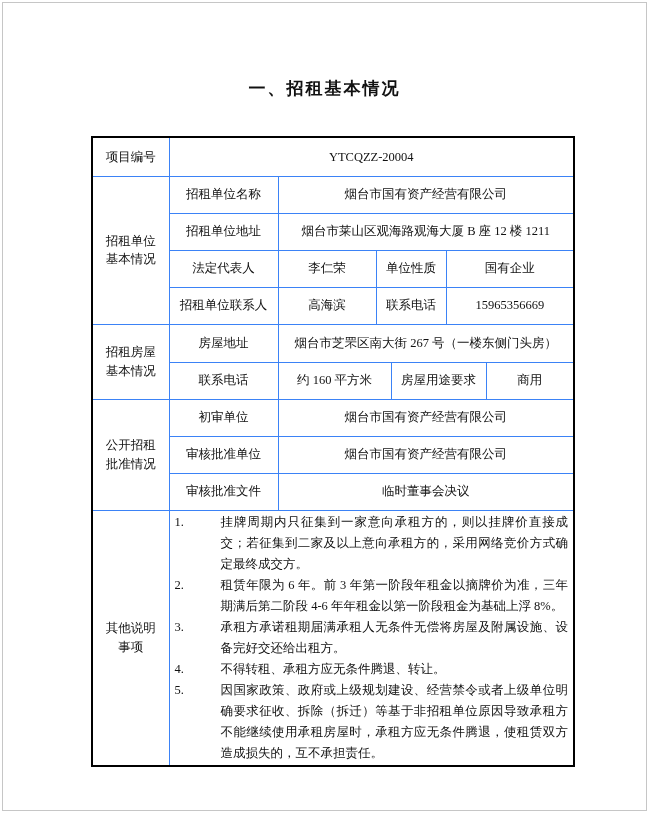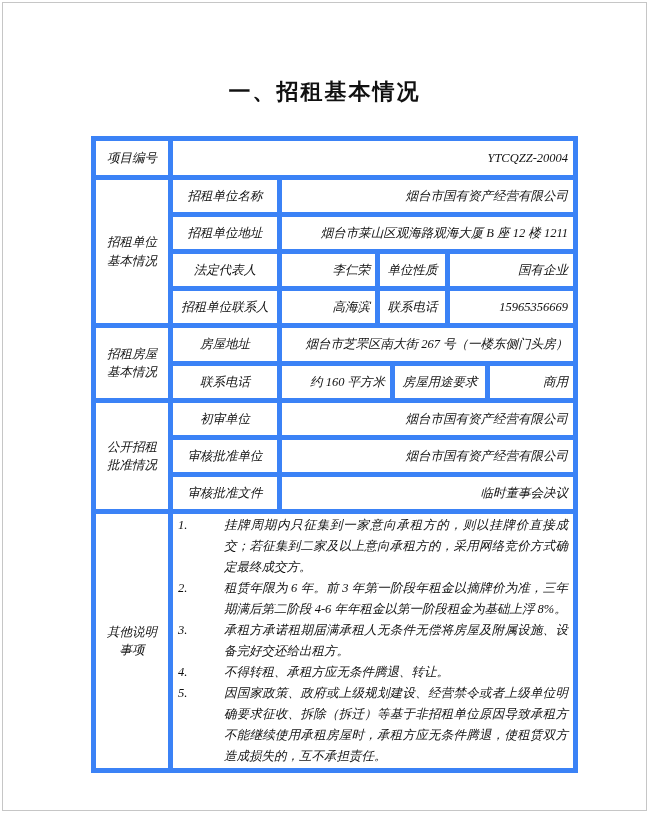--- a/index.html
+++ b/index.html
@@ -17,48 +17,47 @@
     left: 2px; top: 2px; right: 2px; bottom: 2px;
     border: 1px solid #c6c6c6;
     pointer-events: none;
   }
   .doc-title {
     position: absolute;
     top: 77px;
     left: 0;
     width: 100%;
     text-align: center;
-    font-size: 22px;
+    font-size: 17px;
     font-weight: bold;
     letter-spacing: 2px;
   }
   table.info-table {
     position: absolute;
     left: 91px;
     top: 136px;
     width: 482px;
     border-collapse: collapse;
     table-layout: fixed;
     border: 2px solid #000000;
   }
   table.info-table td {
-    border: 5px solid #3b82f6;
+    border: 1px solid #3b82f6;
     font-size: 12.5px;
     line-height: 1.45;
     padding: 1px 5px;
     vertical-align: middle;
     overflow: hidden;
-    font-style: italic;
   }
   td.lbl {
     text-align: center;
     white-space: pre-line;
   }
   td.val {
-    text-align: right;
+    text-align: center;
     padding-left: 8px;
   }
   tr.r-first { height: 39px; }
   tr.r { height: 37px; }
   tr.r-house { height: 38px; margin-left: 20px; }
   td.notes-cell {
     vertical-align: top;
     padding: 8px 10px 10px 8px;
   }
   .note-item {

